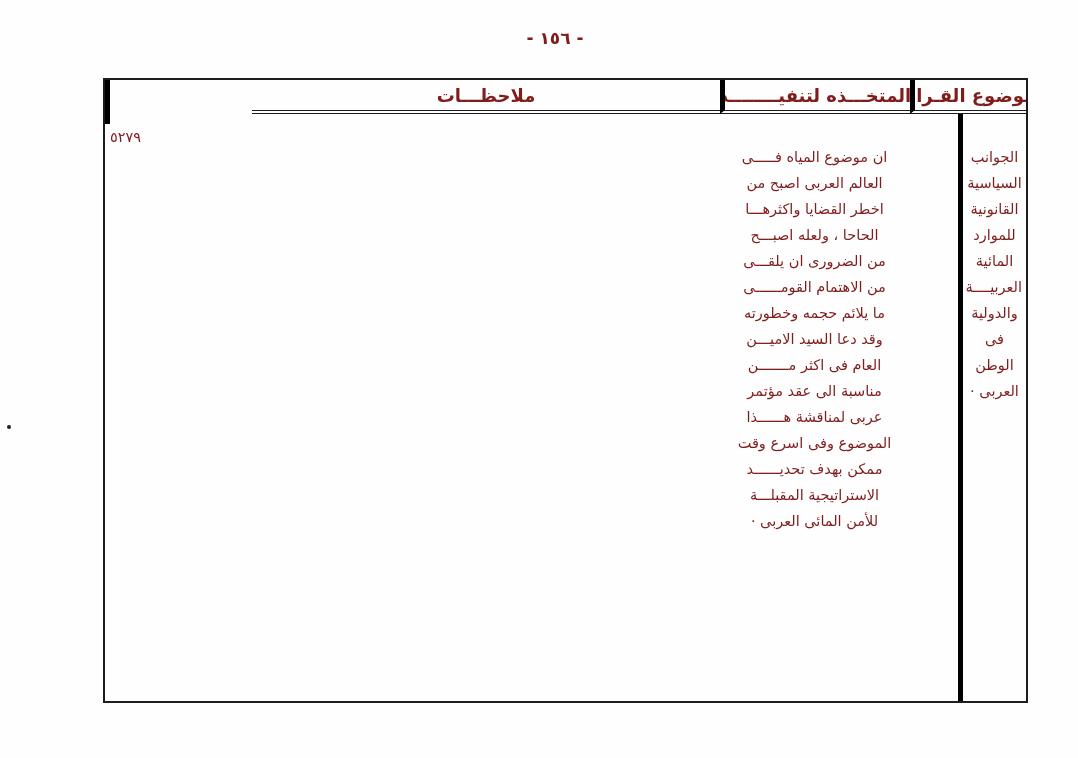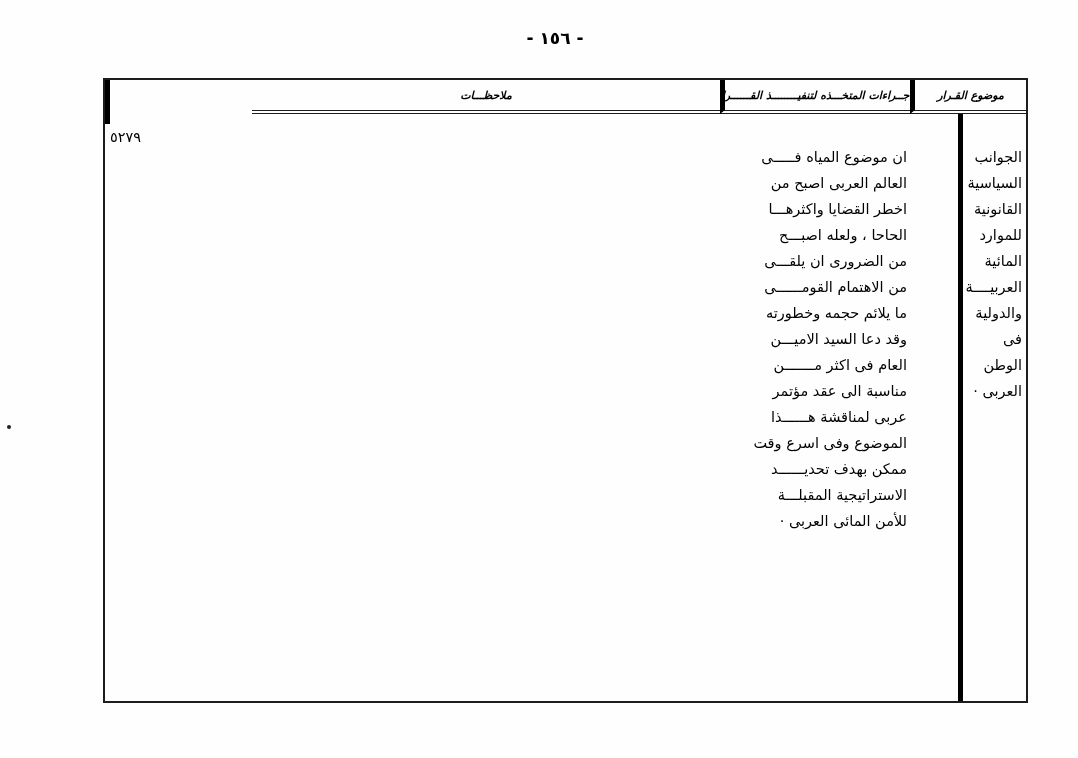--- a/index.html
+++ b/index.html
@@ -6,21 +6,21 @@
     margin: 0;
     padding: 0;
     background: #ffffff;
   }
   .page {
     position: relative;
     width: 1078px;
     height: 758px;
     background: #fefefe;
     font-family: "DejaVu Sans", sans-serif;
-    color: #000000;
+    color: #7f1d1d;
     overflow: hidden;
   }
   .page-number {
     position: absolute;
     top: 28px;
     left: 0;
     width: 1110px;
     text-align: center;
     direction: rtl;
     font-size: 17px;
@@ -47,30 +47,29 @@
   }
   .cell.col-notes {
     border-left: none;
   }
   .hcell {
     border-bottom: 4px double #1d1d1d;
     display: flex;
     align-items: center;
     justify-content: center;
     font-weight: bold;
-    font-size: 11px;
+    font-size: 18px;
     white-space: nowrap;
     overflow: hidden;
-    font-style: italic;
   }
   .bcell {
     font-size: 14.5px;
     line-height: 26px;
     white-space: pre-line;
-    text-align: right;
+    text-align: center;
   }
   .col-number-body {
     text-align: left;
     padding-top: 44px;
     letter-spacing: 1px;
   }
   .col-subject-body {
     padding: 30px 4px 0 4px;
     margin-left: 48px;
   }

